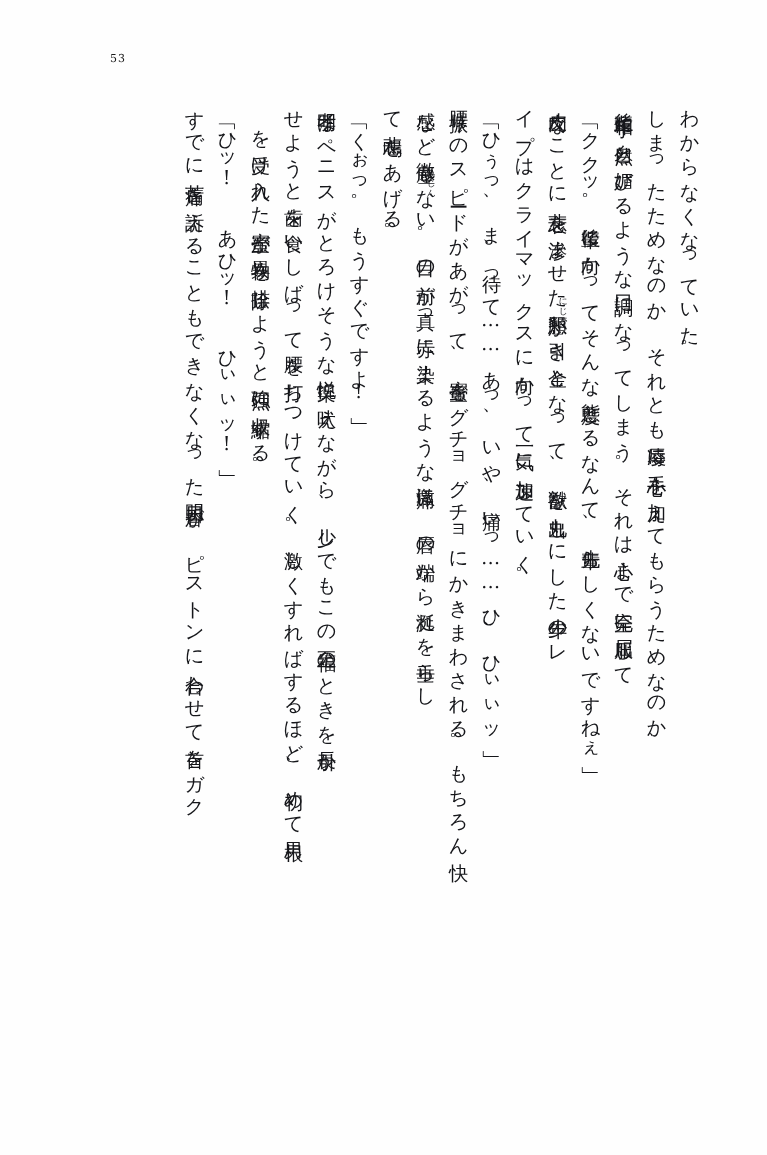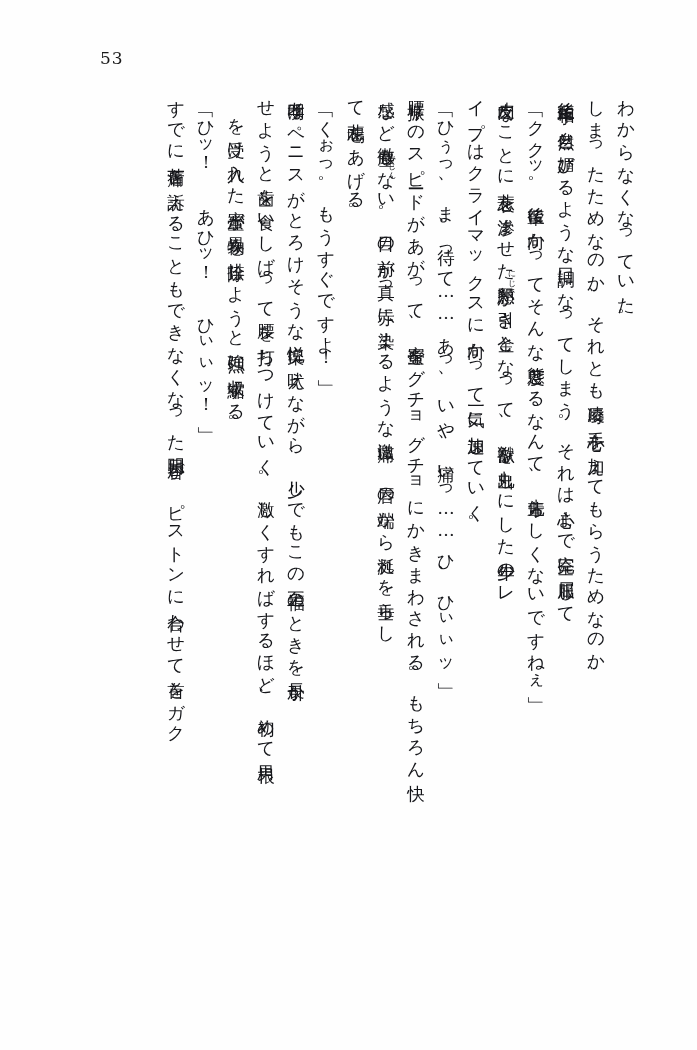--- a/index.html
+++ b/index.html
@@ -23,21 +23,21 @@
     width: 697px;
     height: 1050px;
     background: #fefefe;
   }
 
   
   .page-number {
     position: absolute;
     left: 100px;
     top: 48px;
-    font-size: 17px;
+    font-size: 10px;
     letter-spacing: 1px;
     color: #1a1a1a;
     font-family: "DejaVu Serif", "Liberation Serif", serif;
   }
 
   
   .text-block {
     position: absolute;
     top: 88px;
     left: 62px;

